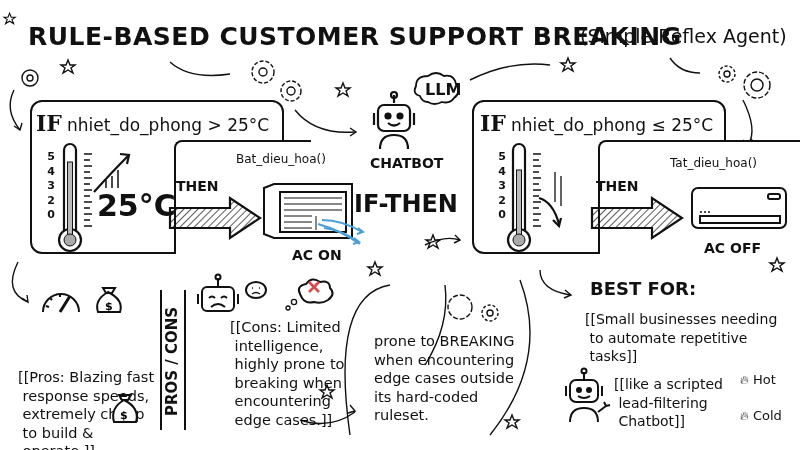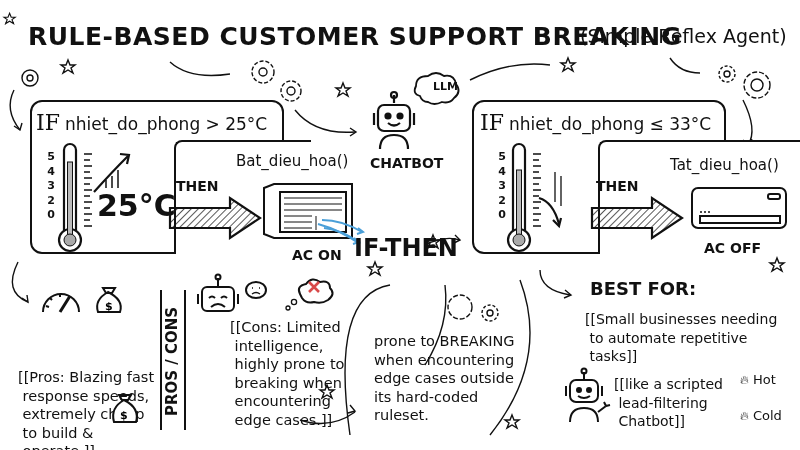--- a/index.html
+++ b/index.html
@@ -2,24 +2,24 @@
 <html><head>
 <meta charset="utf-8">
 <style>
   html, body { margin:0; padding:0; background:#ffffff; }
   body { width:800px; height:450px; position:relative; overflow:hidden;
          font-family:"DejaVu Sans", sans-serif; color:#111; }
   .abs { position:absolute; }
   .title { left:28px; top:22px; font-size:25px; font-weight:bold; letter-spacing:0.5px; white-space:nowrap; }
   .subtitle { left:580px; top:25px; font-size:19px; white-space:nowrap; }
   .box { border:2.5px solid #111; border-radius:12px; background:#fff; }
-  .if-kw { font-weight:normal; font-size:22px; font-family:"DejaVu Serif", serif; }
+  .if-kw { font-weight:bold; font-size:22px; font-family:"DejaVu Serif", serif; }
   .cond { font-size:17px; }
   .then { font-weight:bold; font-size:14px; }
-  .lbl { font-size:15px; white-space:nowrap; }
+  .lbl { font-size:12px; white-space:nowrap; }
   .bold-lbl { font-weight:bold; font-size:14px; white-space:nowrap; }
   .txt { font-size:14.5px; line-height:18.5px; white-space:pre; }
   .scale { font-size:11px; line-height:14.5px; font-weight:bold; text-align:center; }
   svg { overflow:visible; }
 </style>
 </head>
 <body>
 
 <div class="abs title">RULE-BASED CUSTOMER SUPPORT BREAKING</div>
 <div class="abs subtitle">(Simple Reflex Agent)</div>
@@ -152,28 +152,28 @@
     <circle cx="18" cy="23" r="2.5" fill="#111"></circle>
       <circle cx="30" cy="23" r="2.5" fill="#111"></circle>
     <path d="M18 30 q6 5 12 0"></path>
     <path d="M4 20 v12 M44 20 v12"></path>
     <path d="M10 56 q0 -14 14 -14 q14 0 14 14"></path>
   </g>
 </svg>
 <svg class="abs" style="left:412px;top:72px" width="48" height="34">
   <path d="M8 24 q-8 -2 -4 -10 q0 -10 12 -10 q8 -6 16 0 q10 -2 12 8 q6 8 -2 14 q-4 6 -12 4 q-8 4 -14 0 q-6 0 -8 -6 z" fill="#fff" stroke="#111" stroke-width="1.8"></path>
 </svg>
-<div class="abs" style="left:425px;top:80px;font-size:11px;font-weight:bold;margin-left:8px;">LLM</div>
+<div class="abs" style="left:425px;top:80px;font-size:16px;font-weight:bold;">LLM</div>
 <div class="abs bold-lbl" style="left:370px;top:155px;">CHATBOT</div>
-<div class="abs" style="left:354px;top:190px;font-size:24px;font-weight:bold;white-space:nowrap;margin-top:44px;">IF-THEN</div>
+<div class="abs" style="left:354px;top:190px;font-size:24px;font-weight:bold;white-space:nowrap;">IF-THEN</div>
 
 <div class="abs box" style="left:472px;top:100px;width:250px;height:150px;"></div>
 <div class="abs" style="left:480px;top:110px;white-space:nowrap;">
   <span class="if-kw">IF</span>
-  <span class="cond">nhiet_do_phong ≤ 33°C</span>
+  <span class="cond">nhiet_do_phong ≤ 25°C</span>
 </div>
 <div class="abs" style="left:598px;top:140px;width:202px;height:112px;background:#fff;border-left:2.5px solid #111;border-top:2.5px solid #111;border-radius:8px 0 0 0;"></div>
 
 <div class="abs scale" style="left:495px;top:150px;width:14px;">
   <div>5</div>
   <div>4</div>
   <div>3</div>
   <div>2</div>
   <div>0</div>
 </div>

